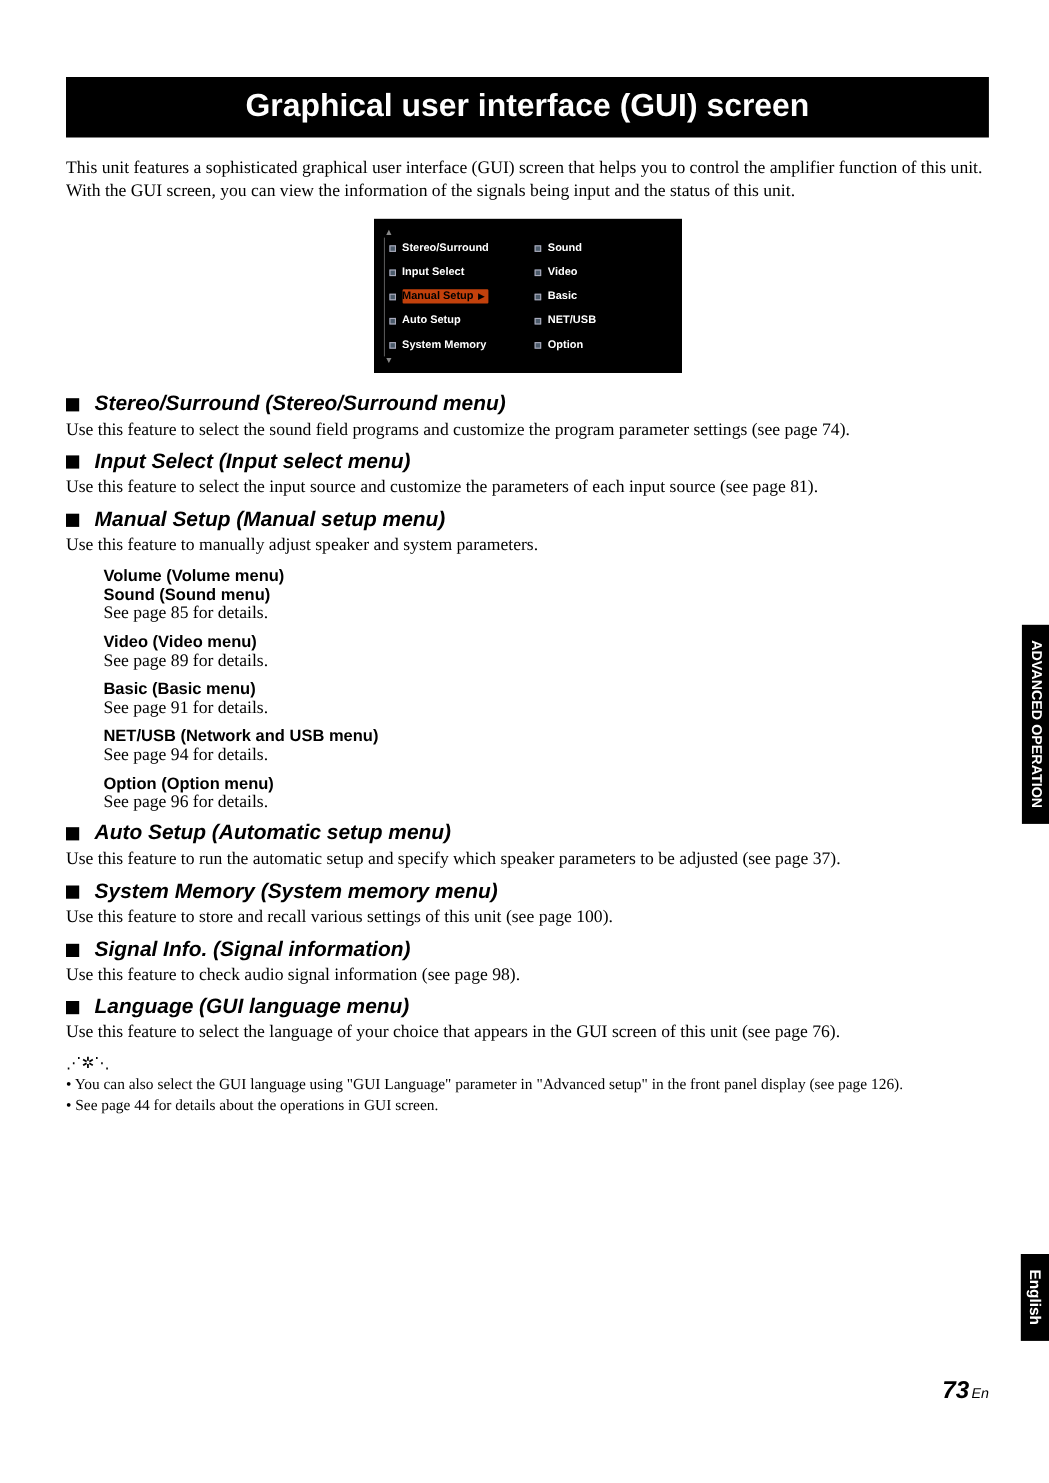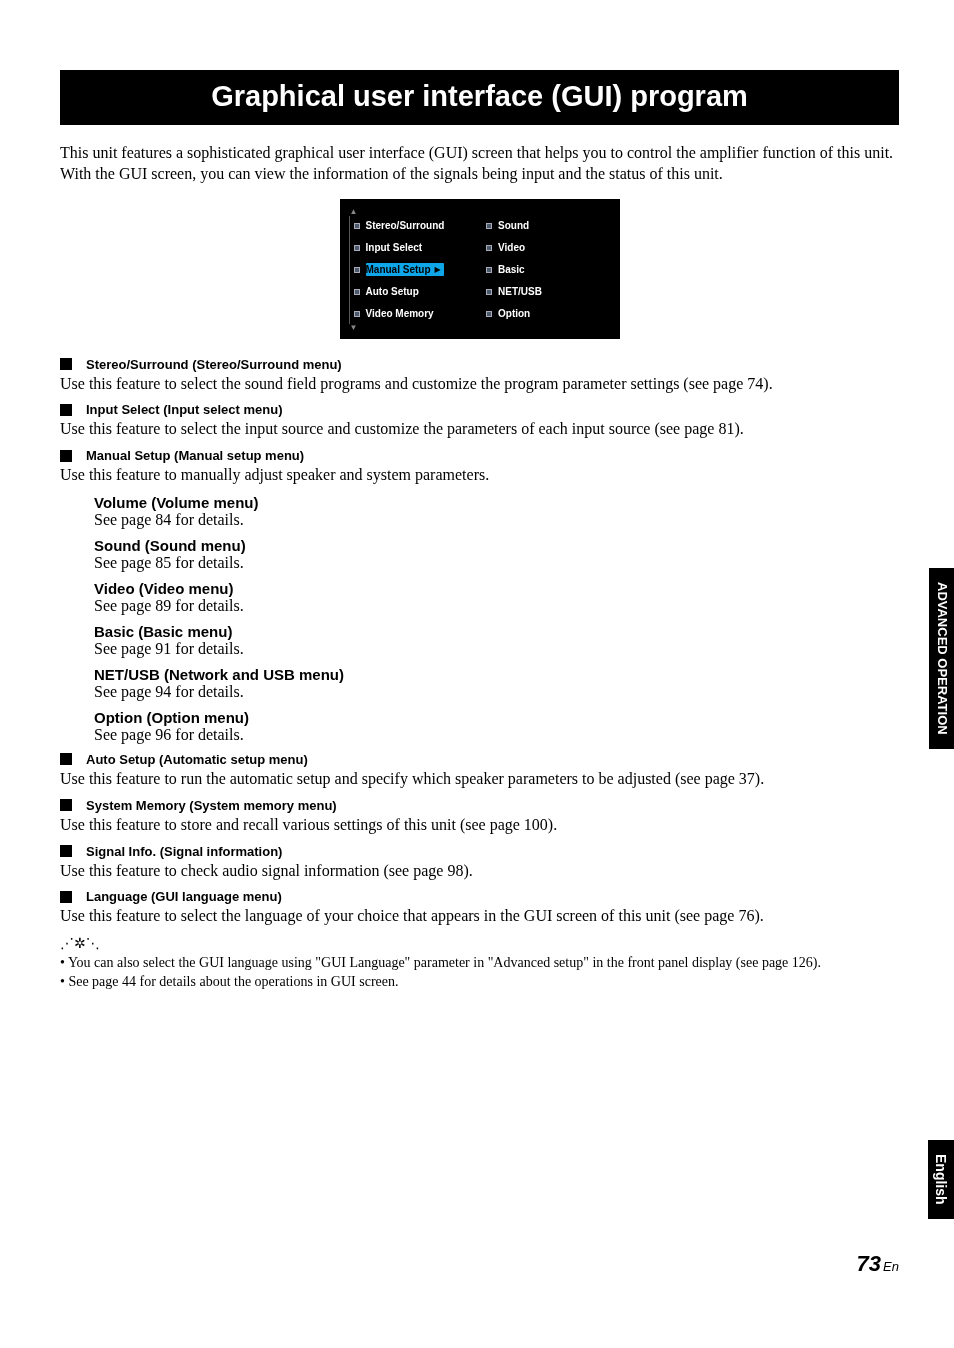--- a/index.html
+++ b/index.html
@@ -51,21 +51,21 @@
       flex-shrink: 0;
     }
     .gui-label {
       color: #fff;
       font-family: Arial, Helvetica, sans-serif;
       font-weight: bold;
       font-size: 10px;
     }
     .gui-col.left { border-left: 1px solid #555; padding-left: 4px; position: relative; }
     .gui-selected {
-      background: #0ea5e9;
+      background: #c2410c;
       color: #000 !important;
       padding: 1px 3px 1px 0;
       display: flex;
       align-items: center;
       justify-content: space-between;
       border-radius: 1px;
       white-space: nowrap;
     }
     .gui-selected .gui-label { color: #000; }
     .gui-arrow { font-size: 8px; color: #000; margin-left: 4px; }
@@ -80,21 +80,22 @@
     .sub-h {
       display: flex;
       align-items: center;
       gap: 14px;
       margin-bottom: 2px;
     }
     .sq { width: 12px; height: 12px; background: #000; flex-shrink: 0; }
     .sub-title {
       font-family: Arial, Helvetica, sans-serif;
       font-weight: bold;
-      font-size: 13px;
+      font-size: 19px;
+      font-style: italic;
     }
     .sub-desc {
       font-size: 16px;
       line-height: 1.3;
     }
 
     .inner-block { margin-left: 34px; margin-top: 8px; margin-bottom: 4px; }
     .inner-h {
       font-family: Arial, Helvetica, sans-serif;
       font-weight: bold;
@@ -150,21 +151,21 @@
     }
     .page-num .small {
       font-size: 13px;
       font-style: italic;
       margin-left: 2px;
     }
   </style>
 </head>
 <body>
 
-<div class="title-bar">Graphical user interface (GUI) program</div>
+<div class="title-bar">Graphical user interface (GUI) screen</div>
 
 <p class="intro">This unit features a sophisticated graphical user interface (GUI) screen that helps you to control the amplifier function of this unit. With the GUI screen, you can view the information of the signals being input and the status of this unit.</p>
 
 <div class="gui-screenshot">
   <div class="gui-tri-up">▲</div>
   <div class="gui-cols">
     <div class="gui-col left">
       <div class="gui-row">
           <span class="gui-bullet"></span>
           <span class="gui-label">Stereo/Surround</span>
@@ -179,21 +180,21 @@
             <span class="gui-label">Manual Setup</span>
             <span class="gui-arrow">▶</span>
           </span>
         </div>
       <div class="gui-row">
           <span class="gui-bullet"></span>
           <span class="gui-label">Auto Setup</span>
         </div>
       <div class="gui-row">
           <span class="gui-bullet"></span>
-          <span class="gui-label">Video Memory</span>
+          <span class="gui-label">System Memory</span>
         </div>
     </div>
     <div class="gui-col">
       <div class="gui-row">
           <span class="gui-bullet"></span>
           <span class="gui-label">Sound</span>
         </div>
       <div class="gui-row">
           <span class="gui-bullet"></span>
           <span class="gui-label">Video</span>
@@ -233,21 +234,20 @@
 
 <div class="section">
   <div class="sub-h">
       <span class="sq"></span>
       <span class="sub-title">Manual Setup (Manual setup menu)</span>
     </div>
   <div class="sub-desc">Use this feature to manually adjust speaker and system parameters.</div>
 
   <div class="inner-block">
     <div class="inner-h">Volume (Volume menu)</div>
-    <div class="inner-desc">See page 84 for details.</div>
     <div class="inner-h">Sound (Sound menu)</div>
     <div class="inner-desc">See page 85 for details.</div>
     <div class="inner-h">Video (Video menu)</div>
     <div class="inner-desc">See page 89 for details.</div>
     <div class="inner-h">Basic (Basic menu)</div>
     <div class="inner-desc">See page 91 for details.</div>
     <div class="inner-h">NET/USB (Network and USB menu)</div>
     <div class="inner-desc">See page 94 for details.</div>
     <div class="inner-h">Option (Option menu)</div>
     <div class="inner-desc">See page 96 for details.</div>

